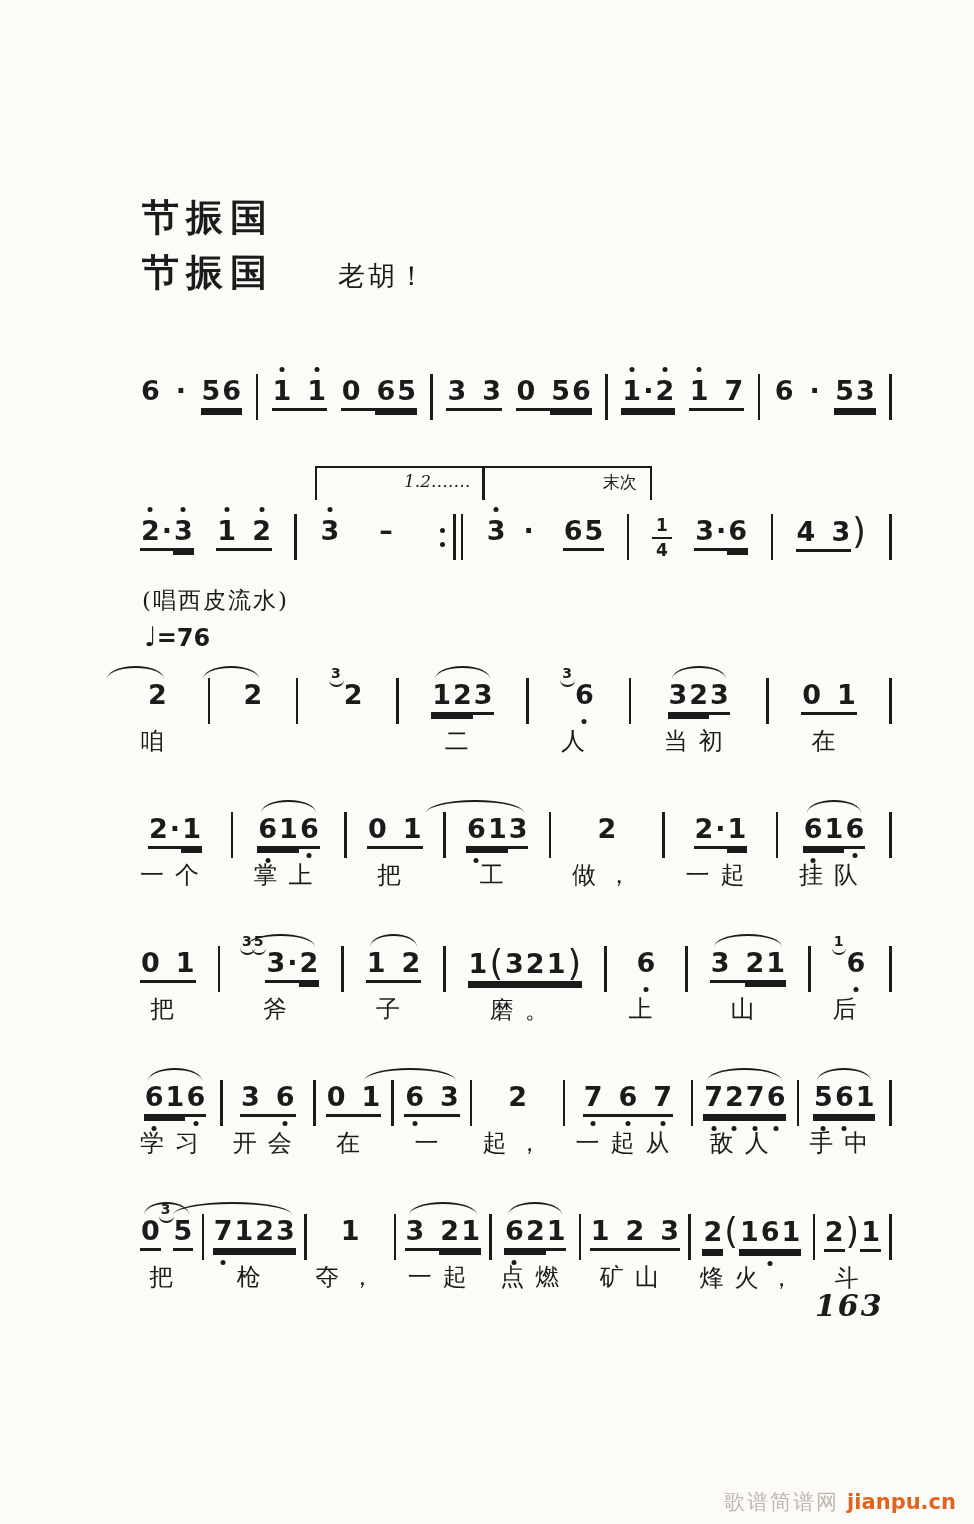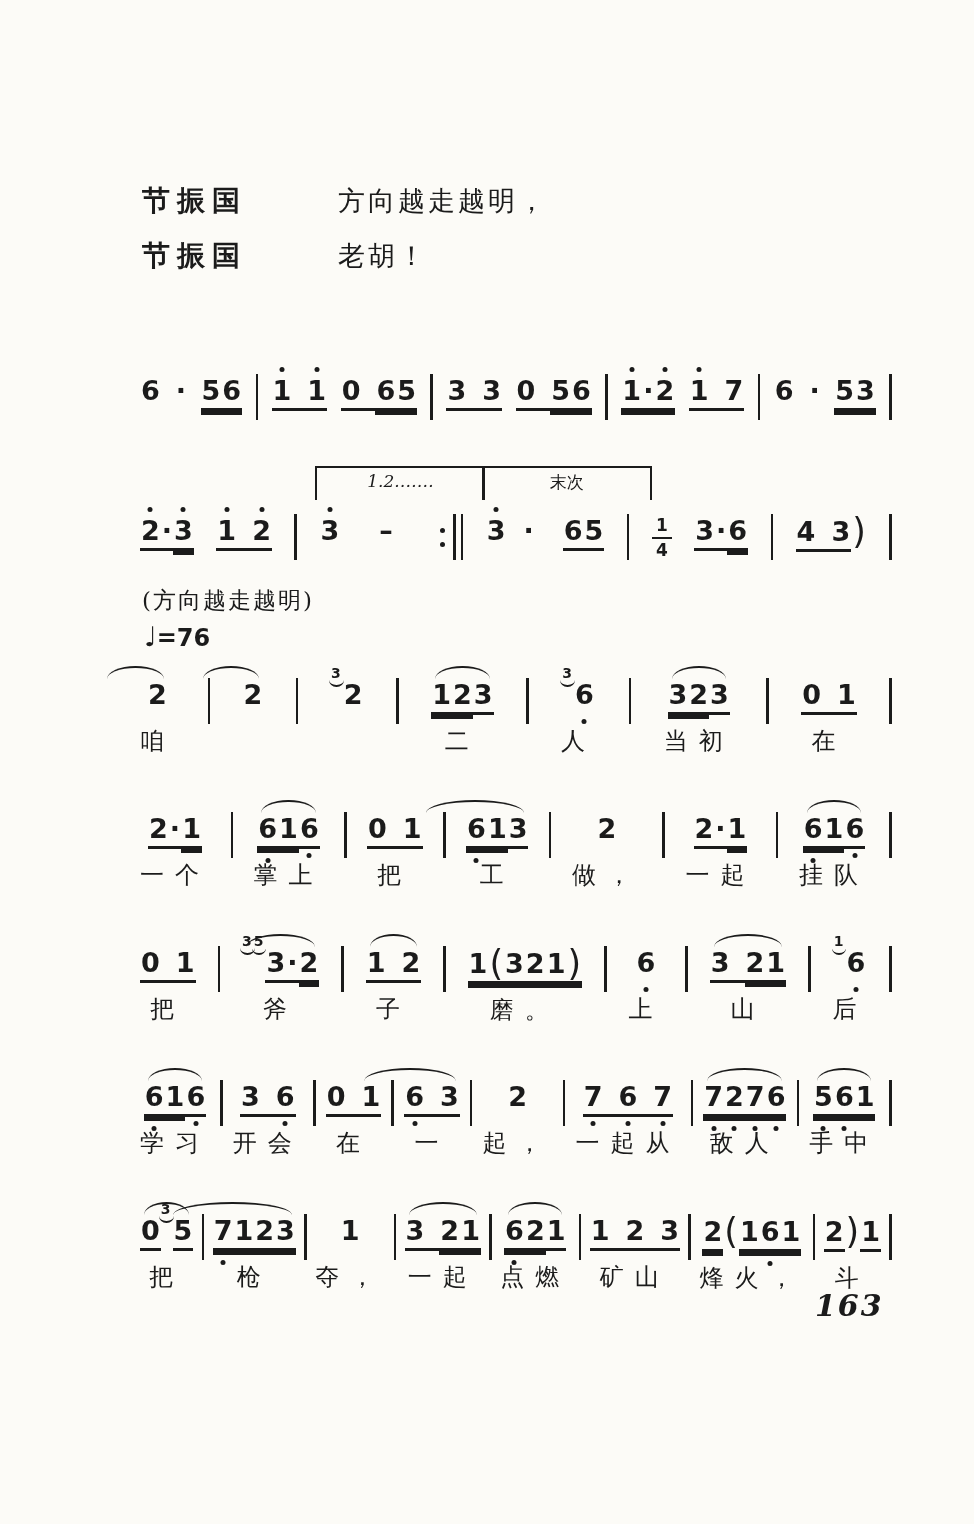--- a/index.html
+++ b/index.html
@@ -9,22 +9,22 @@
     background:#fcfbf7;
     font-family:"DejaVu Sans","Liberation Sans",sans-serif;
     color:var(--ink);
   }
   .page{position:absolute;inset:0;}
 
   
   .dialogue{position:absolute;left:142px;top:182px;}
   .dlg-row{display:flex;align-items:baseline;margin-bottom:21px;height:34px;}
   .dlg-speaker{
-    font-weight:700;font-size:28px;letter-spacing:7px;width:158px;
-    font-family:Liberation Serif, serif;white-space:nowrap;
+    font-weight:700;font-size:37px;letter-spacing:7px;width:158px;
+    font-family:Liberation Serif, serif;white-space:nowrap;margin-top:11px;
   }
   .dlg-text{
     font-size:27px;letter-spacing:3px;margin-left:38px;white-space:nowrap;
     font-family:"DejaVu Serif","Liberation Serif",serif;
   }
 
   
   .perf-note{
     position:absolute;left:142px;top:585px;font-size:23px;letter-spacing:2px;
     font-family:"DejaVu Serif","Liberation Serif",serif;
@@ -84,21 +84,21 @@
   .repbar .line{width:2.5px;height:46px;background:var(--ink);}
 
   .ts{display:flex;flex-direction:column;align-items:center;margin-top:16px;
     font-weight:700;font-size:17px;line-height:1.1;}
   .ts .n{padding:0 4px 2px;border-bottom:2.5px solid var(--ink);}
   .ts .d{padding-top:2px;}
 
   .volta{
     position:absolute;top:-34px;left:-4px;width:170px;height:34px;
     border:2px solid var(--ink);border-bottom:none;box-sizing:border-box;
-    font-size:17px;padding:3px 20px;text-align:center;white-space:nowrap;z-index:2;
+    font-size:17px;padding:3px 13px;text-align:right;white-space:nowrap;z-index:2;
     font-family:"DejaVu Serif","Liberation Serif",serif;
   }
   .volta.it{font-style:italic;}
 
   .lyric{
     margin-top:10px;font-size:24px;letter-spacing:11px;white-space:nowrap;
     font-family:"DejaVu Serif","Liberation Serif",serif;min-height:30px;
   }
 
   
@@ -114,29 +114,28 @@
   .watermark .domain{color:#e2631c;margin-left:8px;font-weight:700;}
 </style>
 </head>
 <body>
 
 <div class="page">
 
   <div class="dialogue">
     <div class="dlg-row">
       <span class="dlg-speaker">节振国</span>
-      <span class="dlg-text">方向越走越明，</span>
     </div>
     <div class="dlg-row">
       <span class="dlg-speaker">节振国</span>
       <span class="dlg-text">老胡！</span>
     </div>
   </div>
 
-  <div class="perf-note">(方向越走越明)</div>
+  <div class="perf-note">(唱西皮流水)</div>
 
   <div class="tempo">
     <span class="sym">♩</span><span>=76</span>
   </div>
 
   <div id="music-lines">
       <div class="music-line">
         <div class="cell">
           <div class="notes">
             <span class="ch">6</span>
@@ -638,14 +637,17 @@
             <span class="ch u1">1</span>
           </div>
           <div class="lyric">斗</div>
         </div>
         <div class="bar"></div>
       </div>
     </div>
 
   <div class="page-number">163</div>
 
+  <div class="watermark">
+    <span class="site">歌谱简谱网</span><span class="domain">jianpu.cn</span>
+  </div>
 
 </div>
 
 </body></html>

